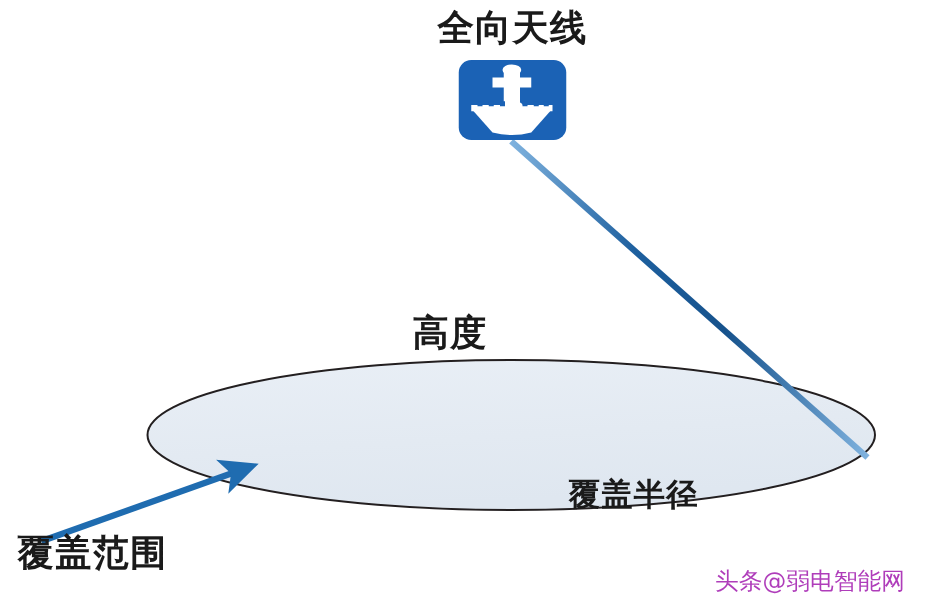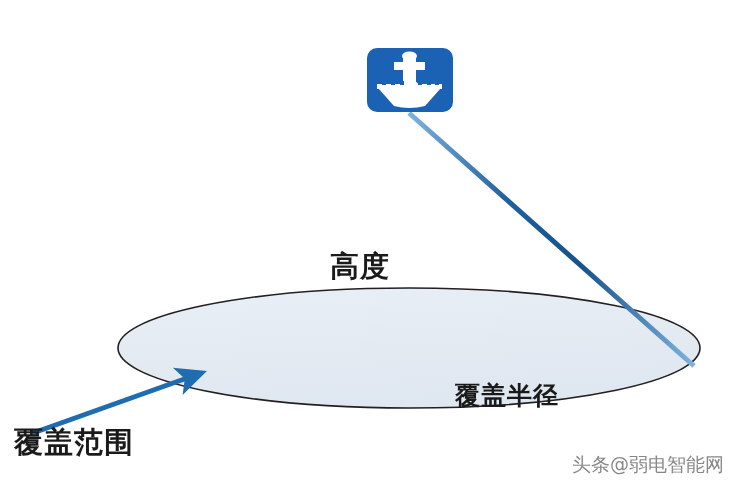--- a/index.html
+++ b/index.html
@@ -55,21 +55,21 @@
   #coverage-label {
     left: 14px;
     top: 428px;
     font-size: 29px;
   }
   #watermark {
     position: absolute;
     left: 572px;
     top: 452px;
     font-size: 19px;
-    color: #737373;
+    color: #a21caf;
     opacity: 0.85;
     font-family: "DejaVu Sans", "Liberation Sans", sans-serif;
     white-space: nowrap;
     letter-spacing: 0px;
   }
 </style>
 </head>
 <body>
 
 <div id="stage">
@@ -127,20 +127,21 @@
 
       <rect x="382" y="81" width="4" height="4" fill="#1b62b5"></rect>
       <rect x="391" y="81" width="4" height="4" fill="#1b62b5"></rect>
       <rect x="400" y="81" width="4" height="4" fill="#1b62b5"></rect>
       <rect x="418" y="81" width="4" height="4" fill="#1b62b5"></rect>
       <rect x="427" y="81" width="4" height="4" fill="#1b62b5"></rect>
       <rect x="435" y="81" width="4" height="4" fill="#1b62b5"></rect>
     </g>
   </svg>
 
+  <div class="cn-label" id="title-label">全向天线</div>
 
 
   <div class="cn-label" id="height-label">高度</div>
 
   <div class="cn-label" id="radius-label">覆盖半径</div>
 
   <div class="cn-label" id="coverage-label">覆盖范围</div>
 
   <div id="watermark">头条@弱电智能网</div>
 

